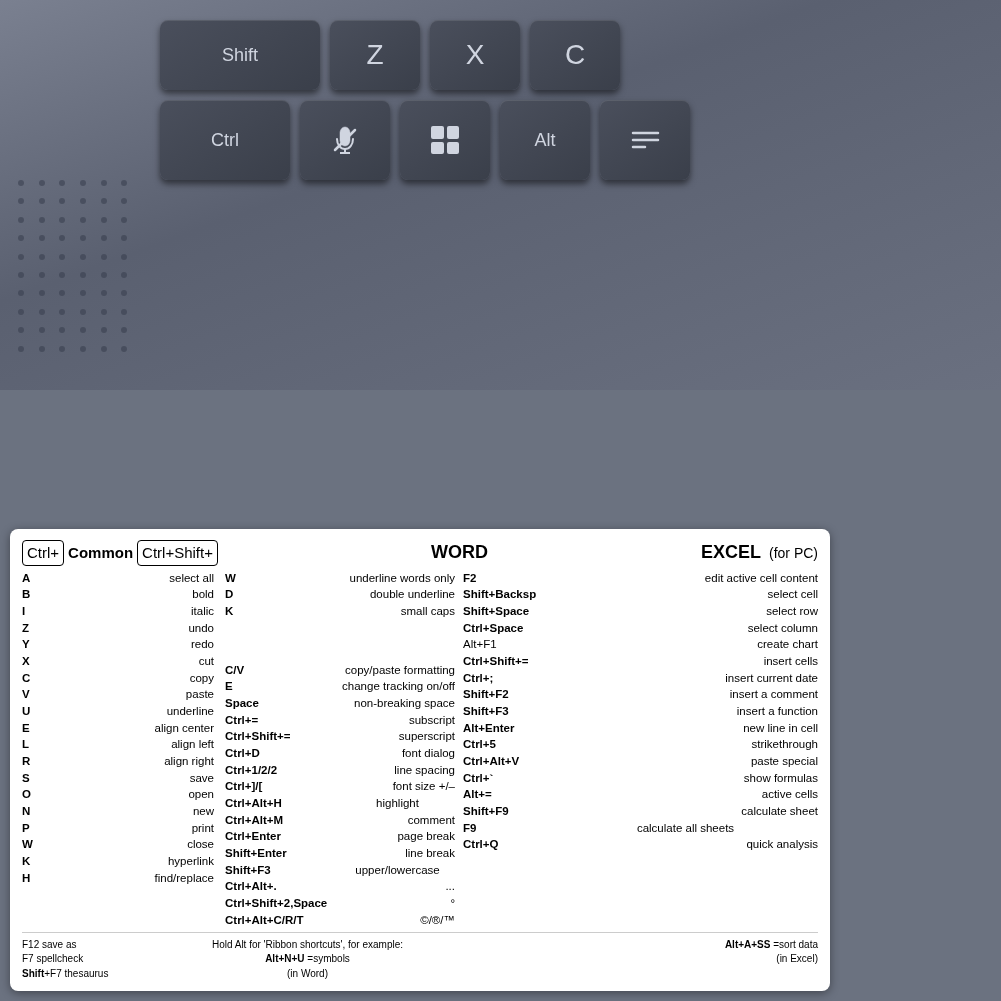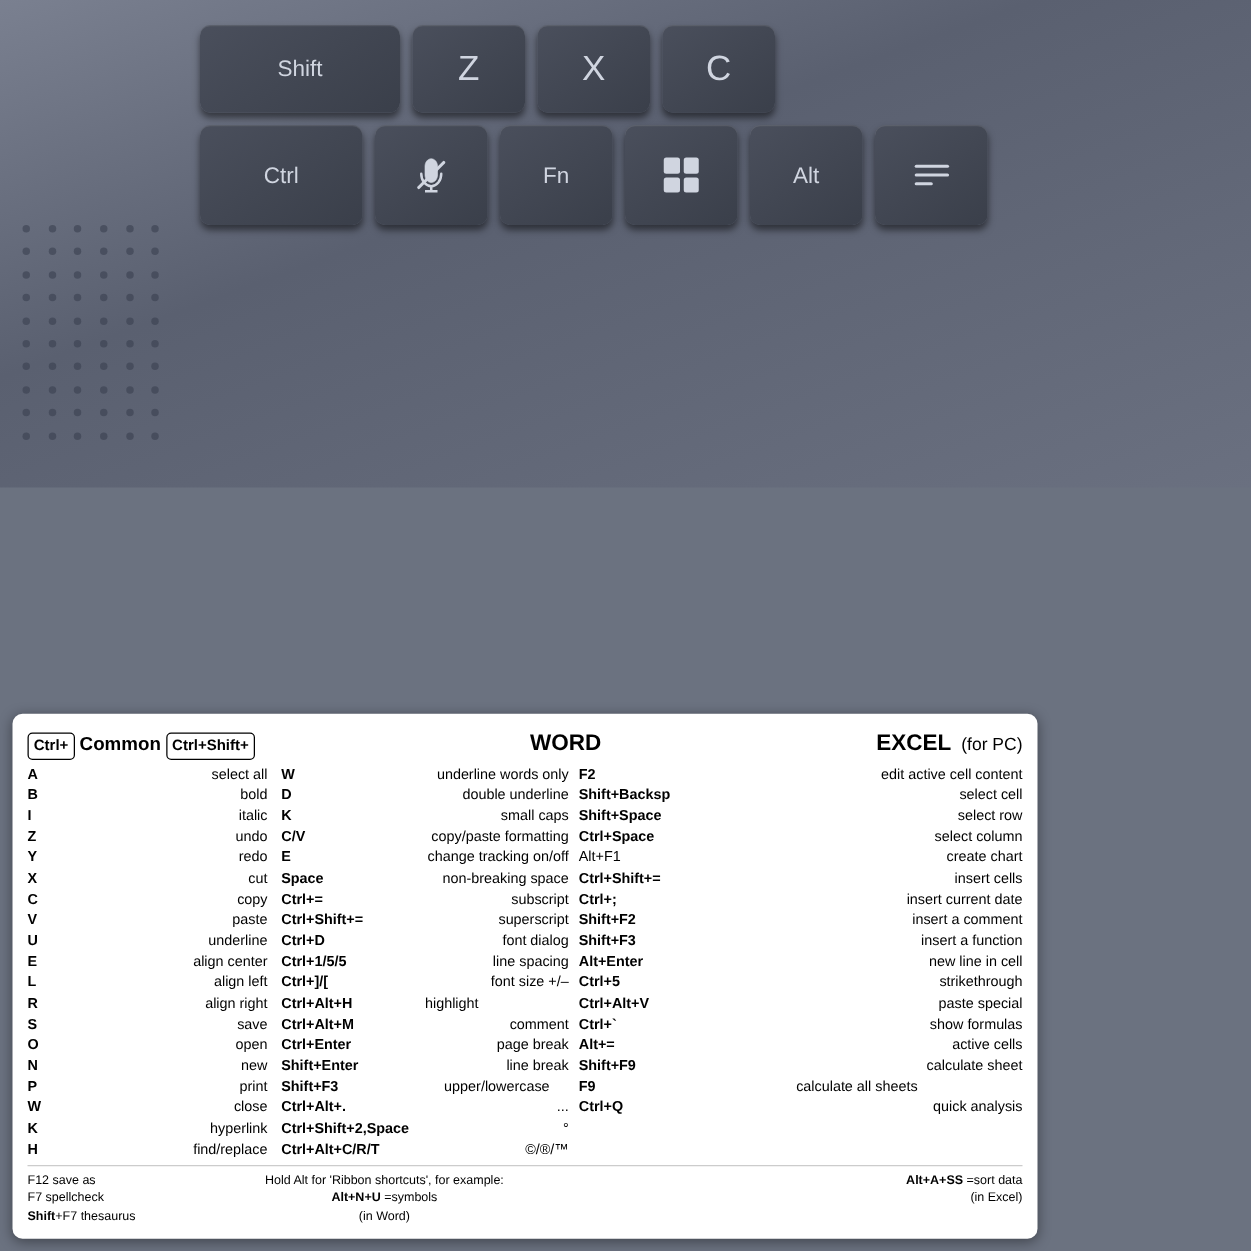--- a/index.html
+++ b/index.html
@@ -104,22 +104,22 @@
       display: flex;
       align-items: baseline;
       gap: 4px;
       margin-bottom: 4px;
     }
 
     .badge {
       border: 1.5px solid #000;
       border-radius: 4px;
       padding: 1px 4px;
-      font-size: 12px;
-      font-weight: bold;
+      font-size: 15px;
+      font-weight: normal;
     }
 
     .header-common { font-size: 15px; font-weight: bold; }
     .header-word { font-size: 18px; font-weight: 900; text-align: center; flex: 1; }
     .header-excel { font-size: 18px; font-weight: 900; }
     .header-forpc { font-size: 14px; font-weight: normal; margin-left: 4px; }
 
     .card-columns {
       display: grid;
       grid-template-columns: 195px 230px 1fr;
@@ -260,21 +260,20 @@
       <div class="key key-mic">
         <svg width="30" height="30" viewBox="0 0 30 30" fill="none">
           <path d="M15 2 C12 2 10 5 10 8 L10 15 C10 18 12 21 15 21 C18 21 20 18 20 15 L20 8 C20 5 18 2 15 2Z" fill="#d0d5e0" stroke="#d0d5e0" stroke-width="0.5"></path>
           <path d="M7 14 C7 19.5 10.5 24 15 24 C19.5 24 23 19.5 23 14" stroke="#d0d5e0" stroke-width="2" fill="none" stroke-linecap="round"></path>
           <line x1="15" y1="24" x2="15" y2="28" stroke="#d0d5e0" stroke-width="2"></line>
           <line x1="10" y1="28" x2="20" y2="28" stroke="#d0d5e0" stroke-width="2"></line>
 
           <line x1="5" y1="25" x2="25" y2="5" stroke="#d0d5e0" stroke-width="2.5" stroke-linecap="round"></line>
         </svg>
       </div>
-      <div class="key key-fn">Fn</div>
       <div class="key key-win">
         <div class="win-icon">
           <div class="win-pane"></div>
           <div class="win-pane"></div>
           <div class="win-pane"></div>
           <div class="win-pane"></div>
         </div>
       </div>
       <div class="key key-alt">Alt</div>
       <div class="key key-special">
@@ -387,21 +386,21 @@
         </div>
         <div class="shortcut-row">
           <span style="font-weight:bold;width:115px;flex-shrink:0;">D</span>
           <span style="flex:1;text-align:right;">double underline</span>
         </div>
         <div class="shortcut-row">
           <span style="font-weight:bold;width:115px;flex-shrink:0;">K</span>
           <span style="flex:1;text-align:right;">small caps</span>
         </div>
         <div class="shortcut-row">
-          <span style="font-weight:bold;width:115px;flex-shrink:0;">C/V</span>
+          <span style="font-weight:bold;width:115px;flex-shrink:0;margin-top:42px;">C/V</span>
           <span style="flex:1;text-align:right;">copy/paste formatting</span>
         </div>
         <div class="shortcut-row">
           <span style="font-weight:bold;width:115px;flex-shrink:0;">E</span>
           <span style="flex:1;text-align:right;">change tracking on/off</span>
         </div>
         <div class="shortcut-row">
           <span style="font-weight:bold;width:115px;flex-shrink:0;">Space</span>
           <span style="flex:1;text-align:right;">non-breaking space</span>
         </div>
@@ -411,30 +410,30 @@
         </div>
         <div class="shortcut-row">
           <span style="font-weight:bold;width:115px;flex-shrink:0;">Ctrl+Shift+=</span>
           <span style="flex:1;text-align:right;">superscript</span>
         </div>
         <div class="shortcut-row">
           <span style="font-weight:bold;width:115px;flex-shrink:0;">Ctrl+D</span>
           <span style="flex:1;text-align:right;">font dialog</span>
         </div>
         <div class="shortcut-row">
-          <span style="font-weight:bold;width:115px;flex-shrink:0;">Ctrl+1/5/5</span>
+          <span style="font-weight:bold;width:115px;flex-shrink:0;">Ctrl+1/2/2</span>
           <span style="flex:1;text-align:right;">line spacing</span>
         </div>
         <div class="shortcut-row">
           <span style="font-weight:bold;width:115px;flex-shrink:0;">Ctrl+]/[</span>
           <span style="flex:1;text-align:right;">font size +/–</span>
         </div>
         <div class="shortcut-row">
           <span style="font-weight:bold;width:115px;flex-shrink:0;">Ctrl+Alt+H</span>
-          <span style="flex:1;text-align:left;">highlight</span>
+          <span style="flex:1;text-align:center;">highlight</span>
         </div>
         <div class="shortcut-row">
           <span style="font-weight:bold;width:115px;flex-shrink:0;">Ctrl+Alt+M</span>
           <span style="flex:1;text-align:right;">comment</span>
         </div>
         <div class="shortcut-row">
           <span style="font-weight:bold;width:115px;flex-shrink:0;">Ctrl+Enter</span>
           <span style="flex:1;text-align:right;">page break</span>
         </div>
         <div class="shortcut-row">

